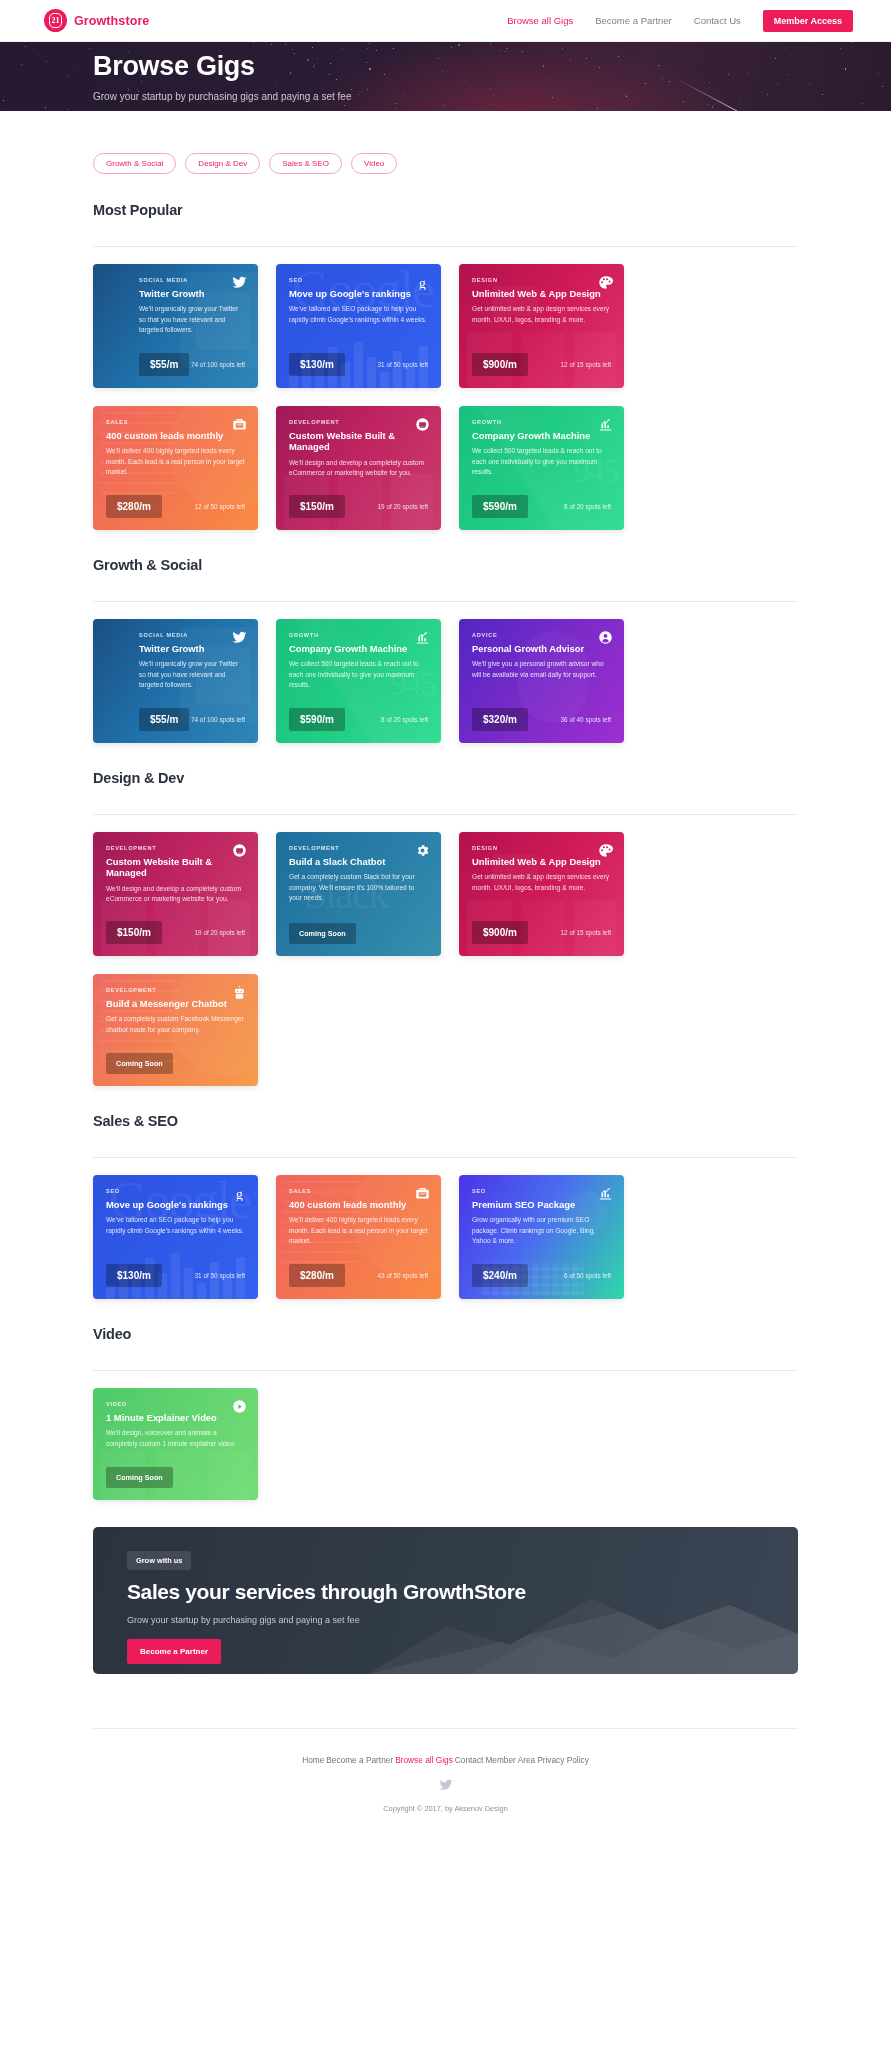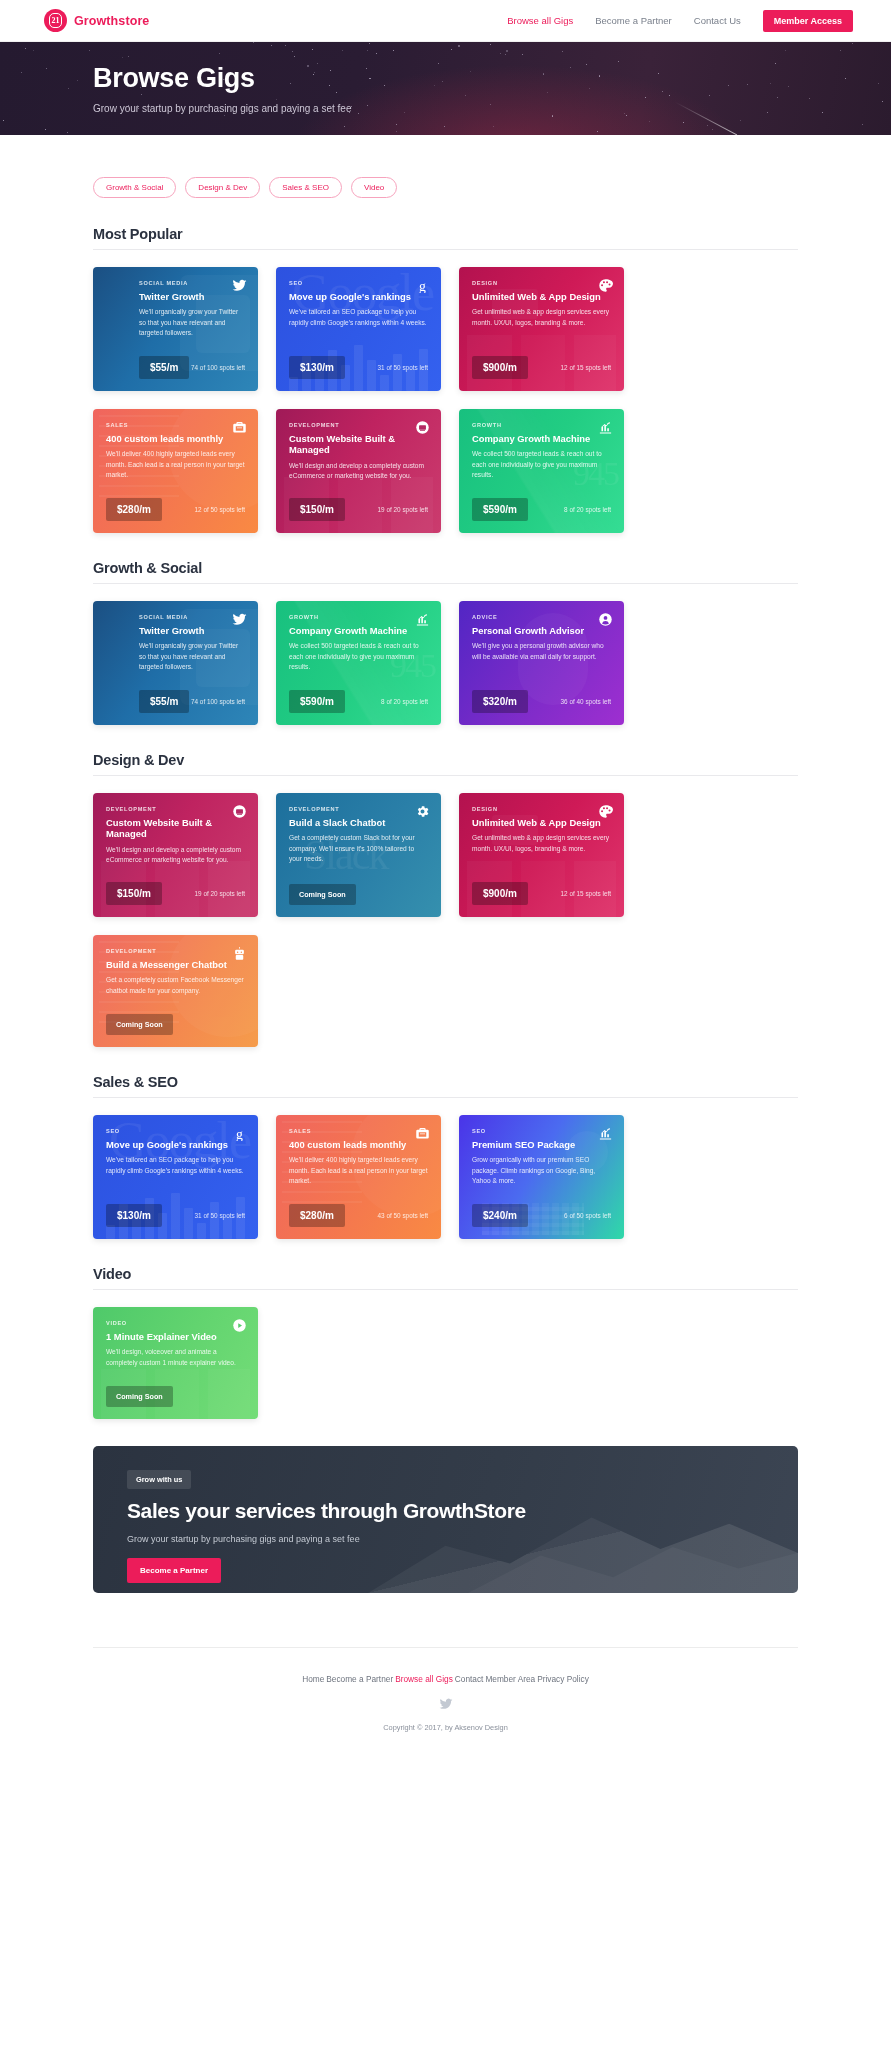--- a/index.html
+++ b/index.html
@@ -39,21 +39,21 @@
   .nav-link { font-size: 9.5px; color: #7a808c; text-decoration: none; white-space: nowrap; }
   .nav-link.active { color: #ec1c5a; }
   .nav-cta {
     background: #ec1c5a; color: #fff; font-size: 9px; font-weight: bold;
     padding: 6px 11px; border-radius: 2px; border: none; cursor: pointer;
     white-space: nowrap;
   }
 
   
   .hero {
-    height: 93px;
+    height: 69px;
     position: relative;
     overflow: hidden;
     background:
       radial-gradient(ellipse 320px 120px at 58% 115%, rgba(150,40,70,.55), rgba(150,40,70,0) 70%),
       linear-gradient(100deg, #251a30 0%, #2a1c33 40%, #3a2239 72%, #2b1b2e 100%);
     padding: 0 0 0 93px;
     display: flex; flex-direction: column; justify-content: center;
   }
   .hero .stars { position: absolute; inset: 0; }
   .hero .star { position: absolute; background: #cfc7dd; border-radius: 50%; opacity: .55; }
@@ -73,21 +73,21 @@
 
   .filters { display: flex; gap: 9px; margin-bottom: 28px; }
   .pill {
     border: 1px solid #f7a3bd; color: #ec1c5a; background: #fff;
     font-size: 8px; padding: 5px 12px; border-radius: 20px; cursor: pointer;
     white-space: nowrap;
   }
 
   .section-title {
     font-size: 14.5px; font-weight: bold; color: #2b3240;
-    padding-bottom: 7px; border-bottom: 1px solid #e9e9ec;
+    padding-bottom: 28px; border-bottom: 1px solid #e9e9ec;
     margin-bottom: 17px; letter-spacing: -.2px;
   }
   .section { margin-bottom: 27px; }
 
   .grid { display: flex; flex-wrap: wrap; gap: 18px; }
 
   .card {
     width: 165px; min-height: 112px; border-radius: 4px;
     position: relative; overflow: hidden;
     padding: 13px 13px 12px 13px;

